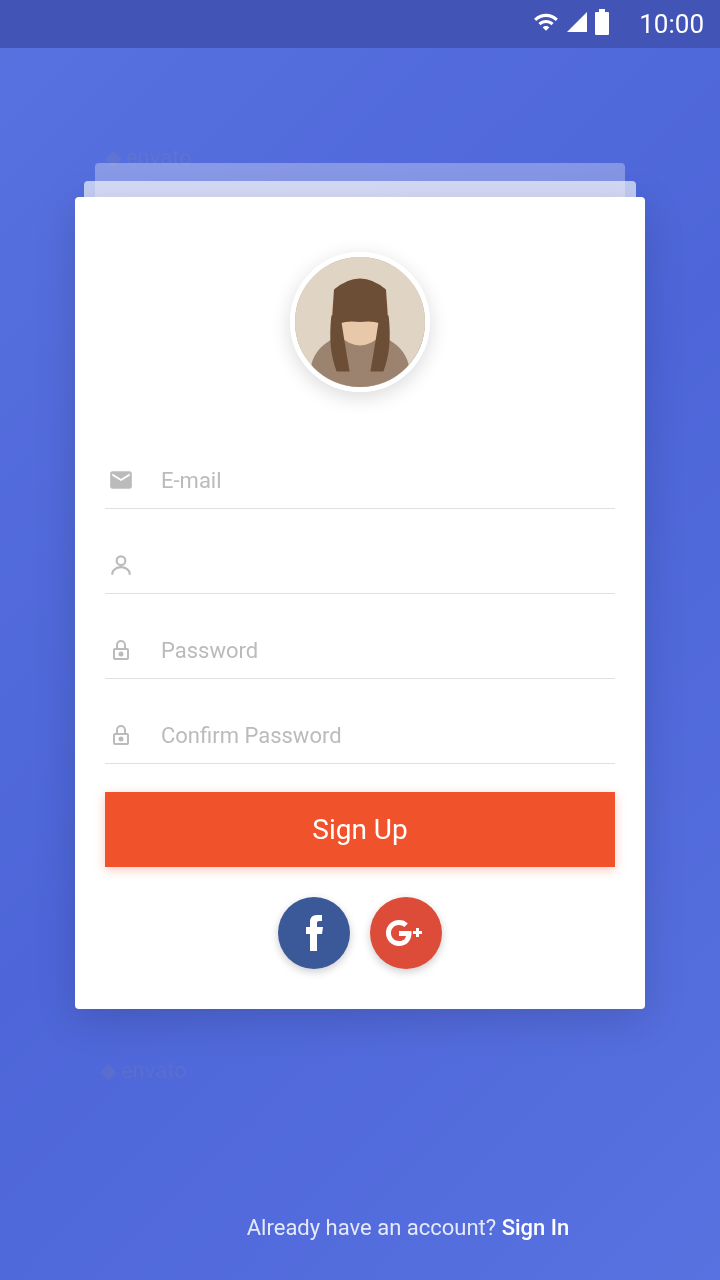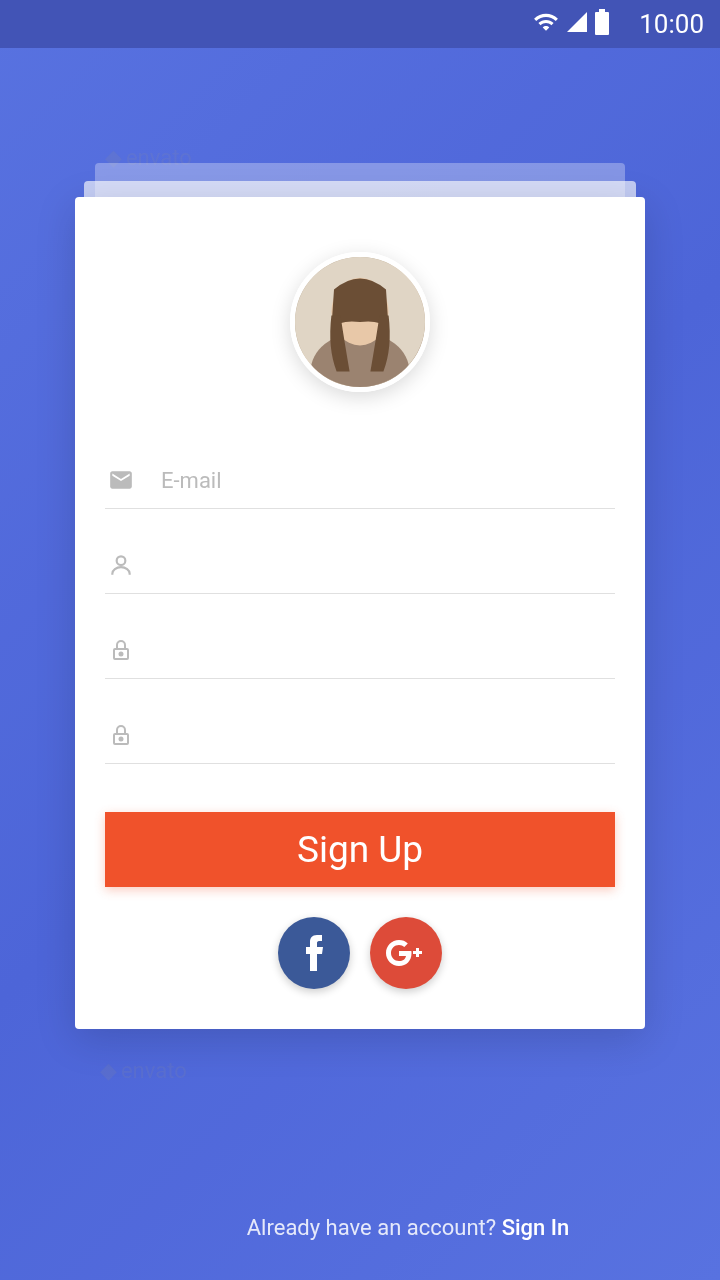--- a/index.html
+++ b/index.html
@@ -135,24 +135,23 @@
     }
     .input-field::placeholder {
       color: #bbb;
     }
     .signup-btn {
       width: 100%;
       height: 75px;
       background: #f0522b;
       color: white;
       border: none;
-      font-size: 37px;
+      font-size: 28px;
       font-weight: 400;
       cursor: pointer;
-      margin-top: 20px;
       box-shadow: 0 3px 10px rgba(240,82,43,0.3);
     }
     .social-row {
       display: flex;
       justify-content: center;
       gap: 20px;
       margin-top: 30px;
     }
     .social-btn {
       width: 72px;
@@ -253,30 +252,32 @@
     </div>
 
     <div class="input-row">
       <span class="input-icon">
         <svg width="24" height="24" viewBox="0 0 24 24" fill="none" stroke="#bbb" stroke-width="2">
           <rect x="5" y="11" width="14" height="10" rx="1"></rect>
           <path d="M8 11V7a4 4 0 0 1 8 0v4"></path>
           <circle cx="12" cy="16" r="1.5" fill="#bbb"></circle>
         </svg>
       </span>
+      <input type="password" class="input-field" placeholder="Password" style="">
     </div>
 
     <div class="input-row">
       <span class="input-icon">
         <svg width="24" height="24" viewBox="0 0 24 24" fill="none" stroke="#bbb" stroke-width="2">
           <rect x="5" y="11" width="14" height="10" rx="1"></rect>
           <path d="M8 11V7a4 4 0 0 1 8 0v4"></path>
           <circle cx="12" cy="16" r="1.5" fill="#bbb"></circle>
         </svg>
       </span>
+      <input type="password" class="input-field" placeholder="Confirm Password" style="">
     </div>
 
     <button class="signup-btn">Sign Up</button>
 
     <div class="social-row">
       <div class="social-btn fb-btn">
         <svg width="20" height="36" viewBox="0 0 20 36" fill="white">
           <path d="M13 12V8c0-1 .5-2 2-2h3V0h-5c-5 0-7 3-7 7v5H2v7h4v17h7V19h5l1-7h-6z"></path>
         </svg>
       </div>

